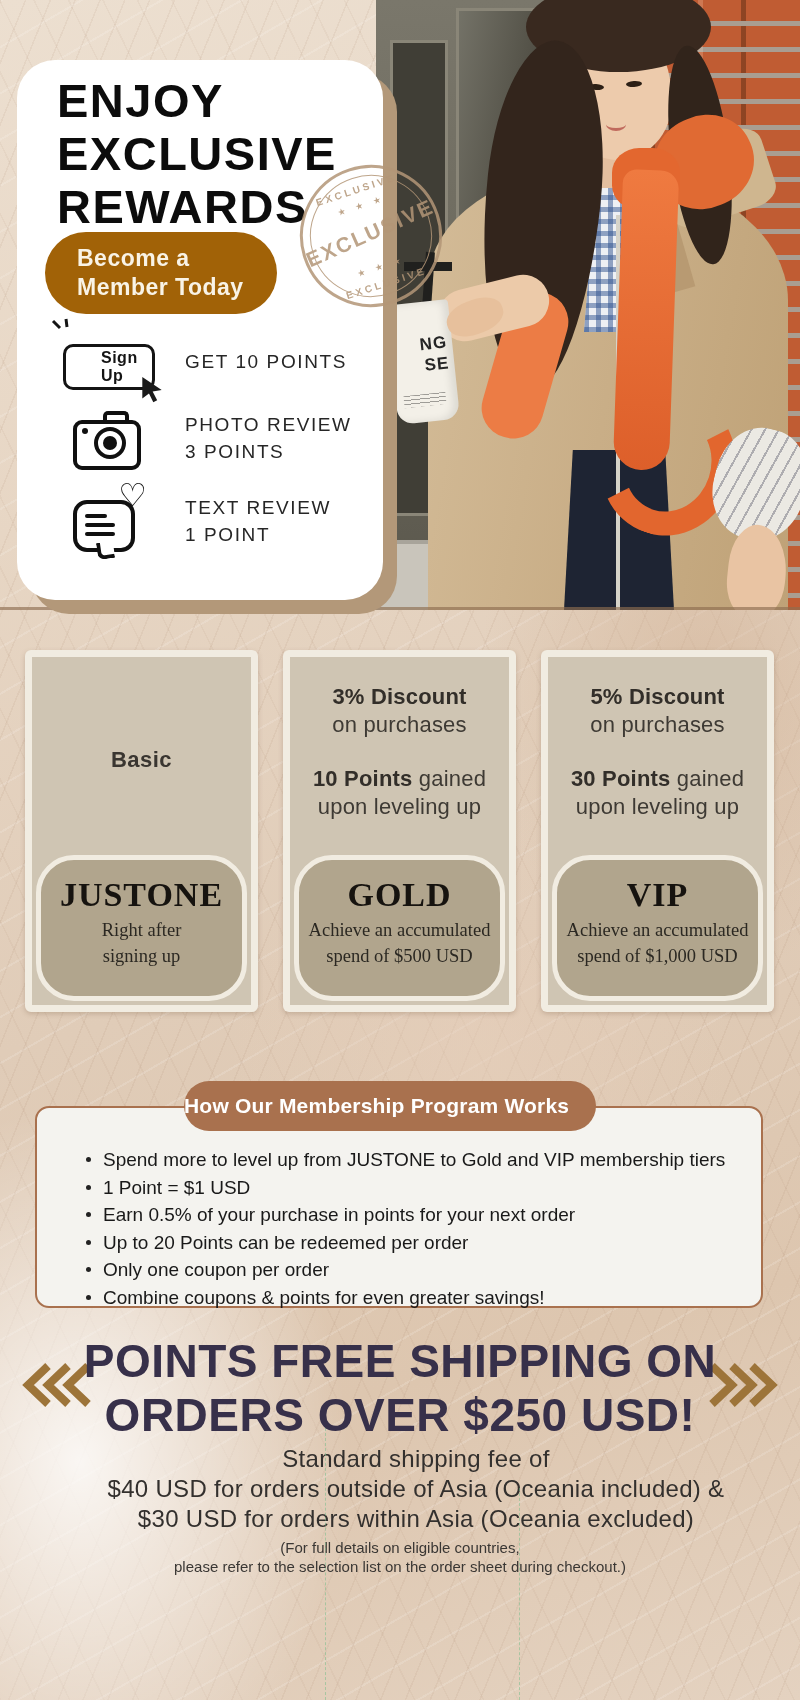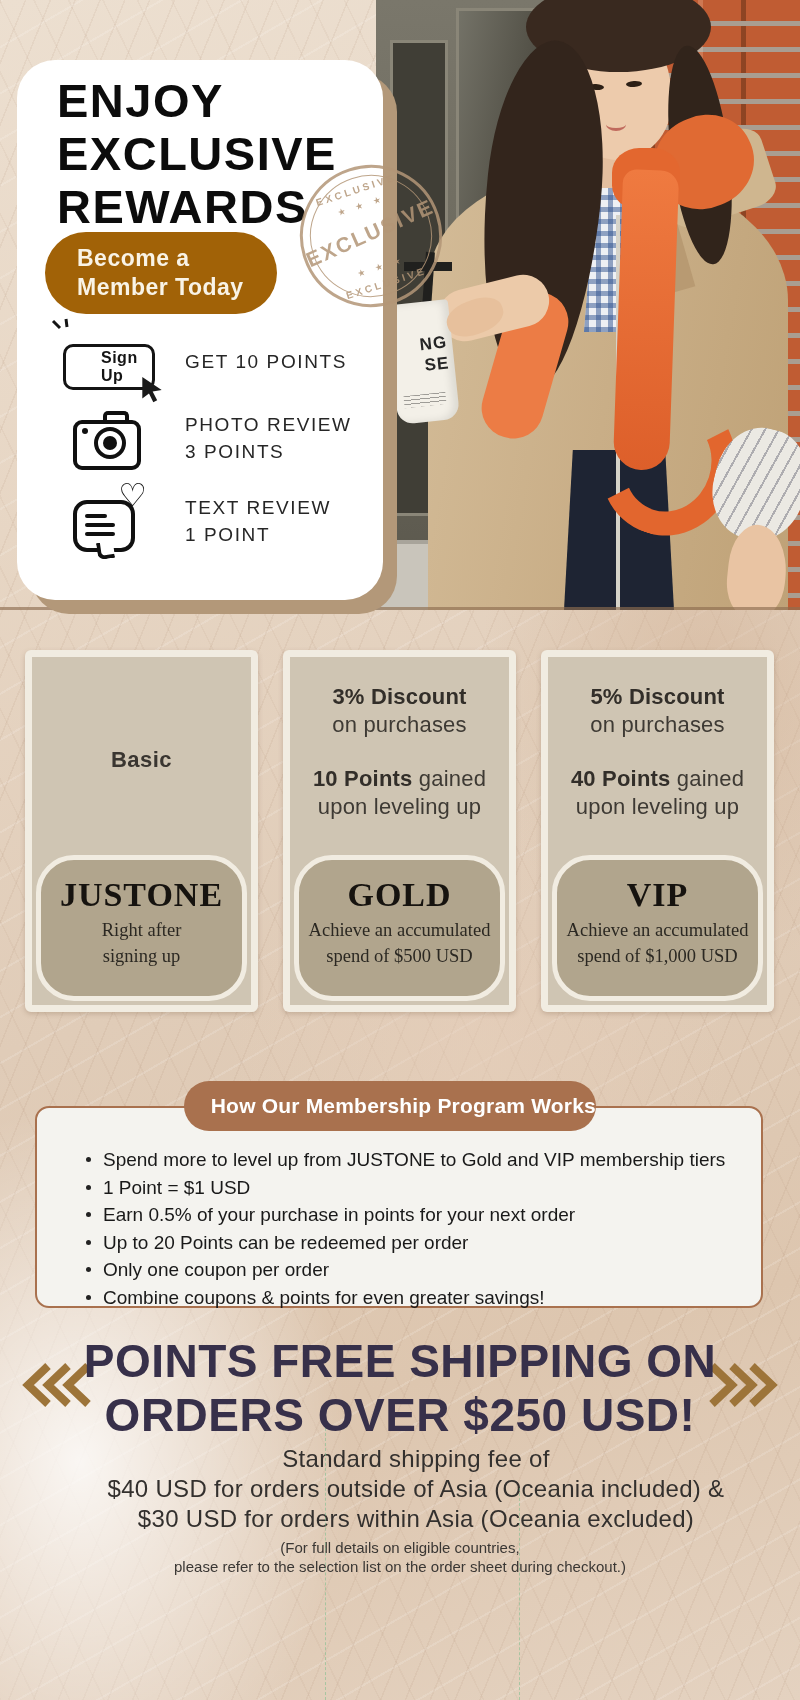--- a/index.html
+++ b/index.html
@@ -108,21 +108,21 @@
   .tier-top{position:absolute;left:0;right:0;top:0;height:205px;display:flex;flex-direction:column;align-items:center;justify-content:center;text-align:center;color:#3e3a34;}
   .tier-basic-label{font-size:22px;font-weight:bold;letter-spacing:.5px;color:#3a3631;}
   .tier-perks{position:absolute;left:0;right:0;top:26px;text-align:center;font-size:22px;line-height:28px;color:#3e3a34;letter-spacing:.2px;}
   .perk{margin-bottom:26px;}
   .perk b{color:#322e29;}
   .tier-badge{position:absolute;left:4px;right:4px;bottom:4px;height:146px;background:#b1a58d;border:5px solid #f1ece1;border-radius:38px;text-align:center;font-family:"Liberation Serif","DejaVu Serif",serif;color:#16130f;box-sizing:border-box;}
   .badge-name{margin-top:16px;font-size:34px;font-weight:bold;letter-spacing:1px;}
   .badge-req{margin-top:3px;font-size:18.5px;line-height:26px;color:#2b2822;}
   
   .how-box{position:absolute;left:35px;top:1106px;width:728px;height:202px;background:#f4f3ef;border:2.5px solid #a9714e;border-radius:14px;box-sizing:border-box;z-index:2;}
-  .how-pill{position:absolute;left:184px;top:1081px;width:412px;height:50px;background:#a9714e;border-radius:26px;display:flex;align-items:center;justify-content:flex-end;color:#ffffff;font-weight:bold;font-size:21px;letter-spacing:.2px;z-index:3;}
+  .how-pill{position:absolute;left:184px;top:1081px;width:412px;height:50px;background:#a9714e;border-radius:26px;display:flex;align-items:center;justify-content:flex-start;color:#ffffff;font-weight:bold;font-size:21px;letter-spacing:.2px;z-index:3;}
   .how-list{position:absolute;left:46px;top:38px;right:16px;margin:0;padding:0;list-style:none;font-size:19px;line-height:27.5px;color:#191919;}
   .how-list li{position:relative;padding-left:20px;}
   .how-list li::before{content:"";position:absolute;left:3px;top:11px;width:5px;height:5px;border-radius:50%;background:#222222;}
   
   .ship-title{position:absolute;left:0;top:1334px;width:800px;text-align:center;font-size:46px;line-height:54px;font-weight:bold;color:#37304a;letter-spacing:.5px;z-index:2;}
   .chev{position:absolute;top:1362px;width:74px;height:46px;z-index:2;}
   .chev-left{left:20px;} .chev-right{left:706px;}
   .ship-sub{position:absolute;left:16px;top:1444px;width:800px;text-align:center;font-size:24px;line-height:30px;color:#33302e;letter-spacing:.3px;}
   .ship-fine{position:absolute;left:0;top:1538px;width:800px;text-align:center;font-size:15px;line-height:19px;color:#3a3734;}
   .guide{position:absolute;width:0;border-left:1px dashed rgba(120,190,140,.55);}
@@ -291,21 +291,21 @@
   </div>
 
   <div class="tier tier-3">
     <div class="tier-body">
       <div class="tier-perks">
         <div class="perk">
           <b>5% Discount</b><br>
           <span>on purchases</span>
         </div>
         <div class="perk">
-          <b>40 Points</b><span> gained</span><br>
+          <b>30 Points</b><span> gained</span><br>
           <span>upon leveling up</span>
         </div>
       </div>
       <div class="tier-badge">
         <div class="badge-name">VIP</div>
         <div class="badge-req">
           <div>Achieve an accumulated</div>
           <div>spend of $1,000 USD</div>
         </div>
       </div>

